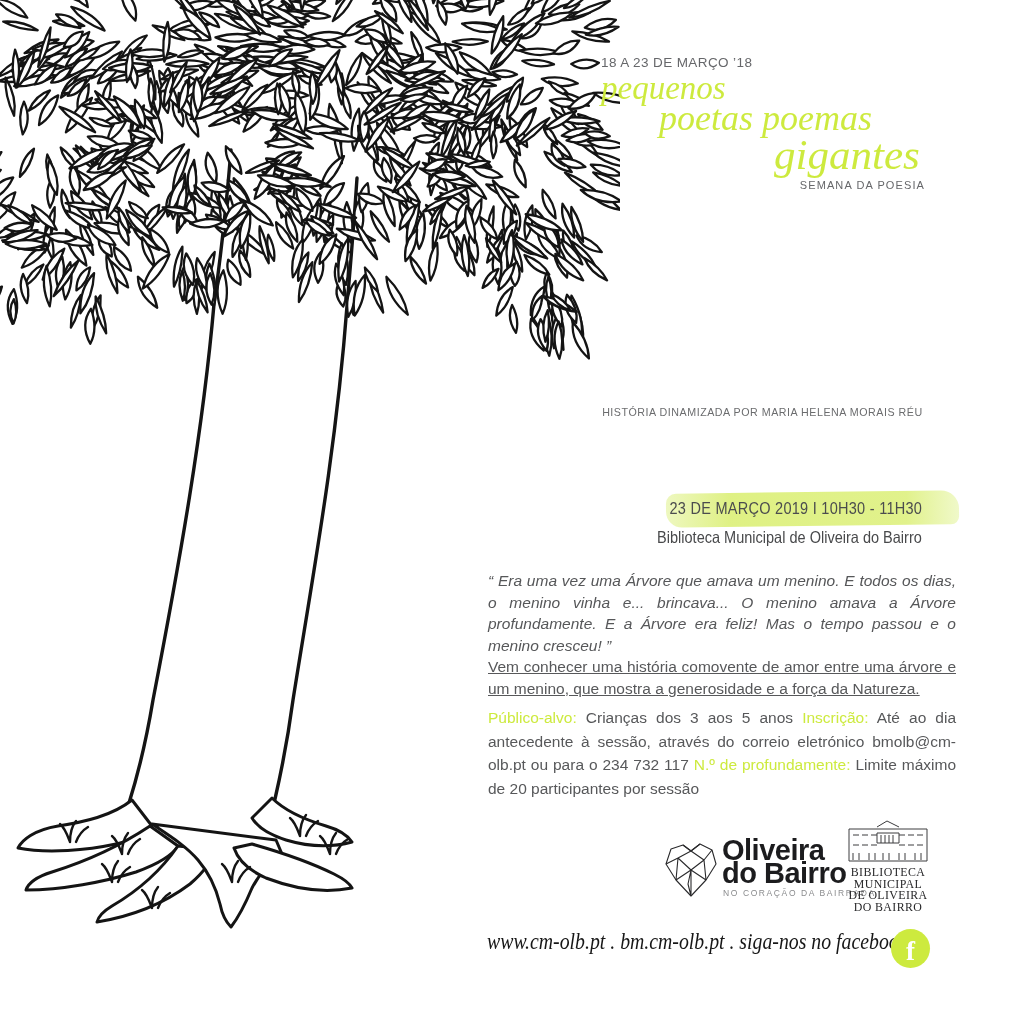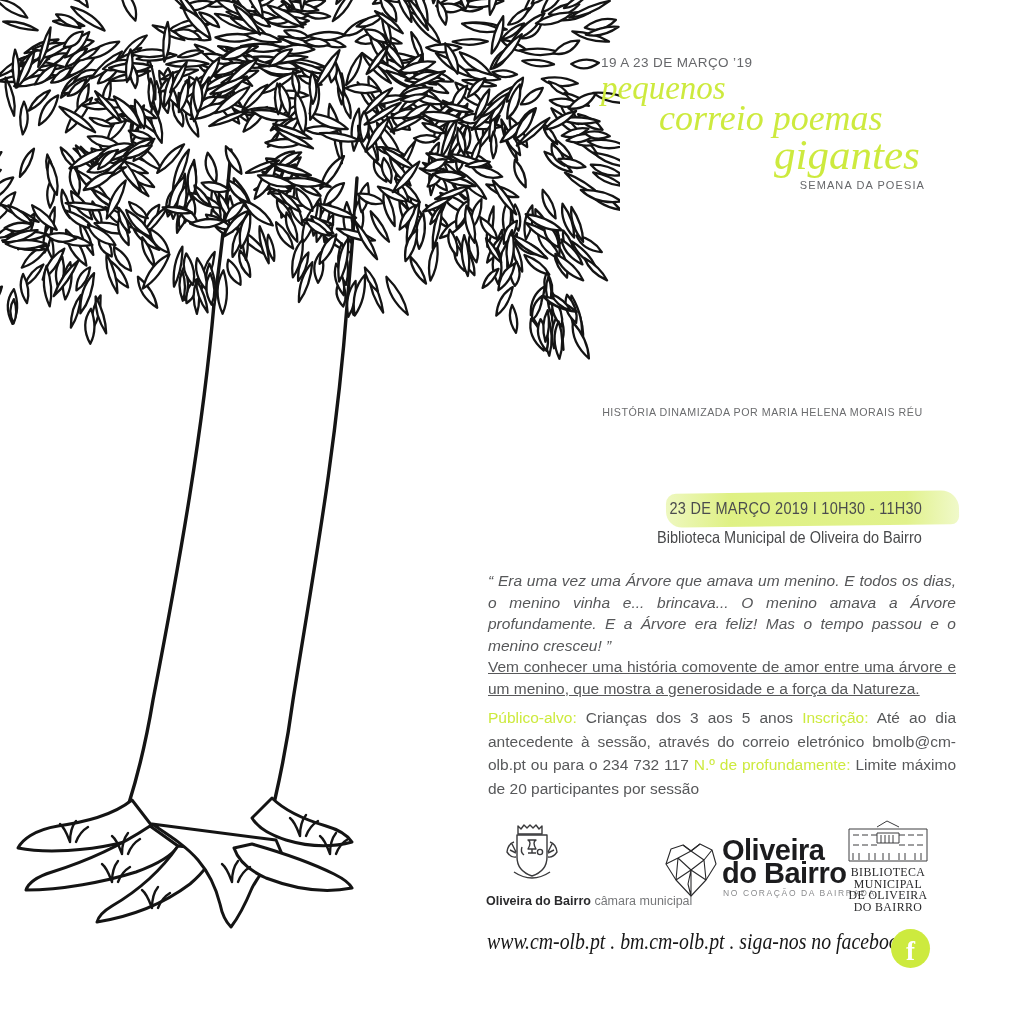--- a/index.html
+++ b/index.html
@@ -834,23 +834,23 @@
       <path d="M415.8,205.2 Q401.1,211.2 399.6,229.6 Q412.3,222.2 415.8,205.2 Z" fill="#fff" stroke="#141414" stroke-width="2.3" stroke-linejoin="round"></path>
       <path d="M70,842 c-3,-8 -5,-14 -10,-18 M70,842 c0,-10 2,-16 6,-21 M76,842 c3,-8 7,-12 12,-15" fill="none" stroke="#141414" stroke-width="2.4" stroke-linecap="round"></path>
       <path d="M122,854 c-3,-8 -5,-14 -10,-18 M122,854 c0,-10 2,-16 6,-21 M128,854 c3,-8 7,-12 12,-15" fill="none" stroke="#141414" stroke-width="2.4" stroke-linecap="round"></path>
       <path d="M112,882 c-3,-8 -5,-14 -10,-18 M112,882 c0,-10 2,-16 6,-21 M118,882 c3,-8 7,-12 12,-15" fill="none" stroke="#141414" stroke-width="2.4" stroke-linecap="round"></path>
       <path d="M232,882 c-3,-8 -5,-14 -10,-18 M232,882 c0,-10 2,-16 6,-21 M238,882 c3,-8 7,-12 12,-15" fill="none" stroke="#141414" stroke-width="2.4" stroke-linecap="round"></path>
       <path d="M330,854 c-3,-8 -5,-14 -10,-18 M330,854 c0,-10 2,-16 6,-21 M336,854 c3,-8 7,-12 12,-15" fill="none" stroke="#141414" stroke-width="2.4" stroke-linecap="round"></path>
       <path d="M300,836 c-3,-8 -5,-14 -10,-18 M300,836 c0,-10 2,-16 6,-21 M306,836 c3,-8 7,-12 12,-15" fill="none" stroke="#141414" stroke-width="2.4" stroke-linecap="round"></path>
       <path d="M152,908 c-3,-8 -5,-14 -10,-18 M152,908 c0,-10 2,-16 6,-21 M158,908 c3,-8 7,-12 12,-15" fill="none" stroke="#141414" stroke-width="2.4" stroke-linecap="round"></path>
     </svg>
 
-  <div class="abs kicker">19 A 23 DE MARÇO ’19</div>
+  <div class="abs kicker">18 A 23 DE MARÇO ’18</div>
   <div class="abs script s1">pequenos</div>
-  <div class="abs script s2">correio poemas</div>
+  <div class="abs script s2">poetas poemas</div>
   <div class="abs script s3">gigantes</div>
   <div class="abs week">SEMANA DA POESIA</div>
 
   <div class="abs subtitle">HISTÓRIA DINAMIZADA POR MARIA HELENA MORAIS RÉU</div>
 
   <div class="abs band"></div>
   <div class="abs datetime">23 DE MARÇO 2019 I 10H30 - 11H30</div>
   <div class="abs venue">Biblioteca Municipal de Oliveira do Bairro</div>
 
   <div class="abs story">
@@ -860,33 +860,20 @@
 
   <div class="abs info">
     <span class="lab">Público-alvo:</span>
     <span>Crianças dos 3 aos 5 anos</span>
     <span class="lab">Inscrição:</span>
     <span>Até ao dia antecedente à sessão, através do correio eletrónico bmolb@cm-olb.pt ou para o 234 732 117</span>
     <span class="lab">N.º de profundamente:</span>
     <span>Limite máximo de 20 participantes por sessão</span>
   </div>
 
-  <div class="abs logo-camara">
-    <svg class="icon" width="60" height="70" viewBox="0 0 60 70" fill="none" stroke="#3a3a3c" stroke-width="1.4" stroke-linejoin="round">
-      <path d="M16,14 v-8 l3,3 3,-4 3,3 3,-3 3,3 3,-3 3,4 3,-3 v8 z"></path>
-      <path d="M15,15 h30 v22 q0,14 -15,19 q-15,-5 -15,-19 z"></path>
-      <path d="M26,20 q4,2 0,9 h8 q-4,-7 0,-9 z M30,29 v4 M26,33 h8"></path>
-      <path d="M20,27 q-2,5 2,8"></path>
-        <circle cx="38" cy="32" r="2.6"></circle>
-      <path d="M12,22 q-6,2 -7,10 q4,6 9,5 M10,24 l4,8 M8,30 l6,3"></path>
-      <path d="M48,22 q6,2 7,10 q-4,6 -9,5 M50,24 l-4,8 M52,30 l-6,3"></path>
-      <path d="M12,52 q18,12 36,0"></path>
-    </svg>
-    <div class="cap"><b>Oliveira do Bairro</b><span> câmara municipal</span></div>
-  </div>
 
   <div class="abs logo-ob" style="height:62px;">
     <svg class="heart" width="54" height="58" viewBox="0 0 54 58" fill="none" stroke="#2a2a2c" stroke-width="1.1" stroke-linejoin="round">
       <path d="M27,9 L36,2 L48,8 L52,22 L42,38 L27,54 L12,38 L2,22 L7,7 L19,3 Z"></path>
       <path d="M27,9 L19,3 M27,9 L36,2 M27,9 L14,16 L12,38 M27,9 L40,18 L42,38 M14,16 L2,22 M40,18 L48,8 M14,16 L27,28 L40,18 M27,28 L27,54 M27,28 L12,38 M27,28 L42,38 M27,28 L24,42 L27,54"></path>
     </svg>
     <div class="nm">
       <div>Oliveira</div>
       <div>do Bairro</div>
     </div>

